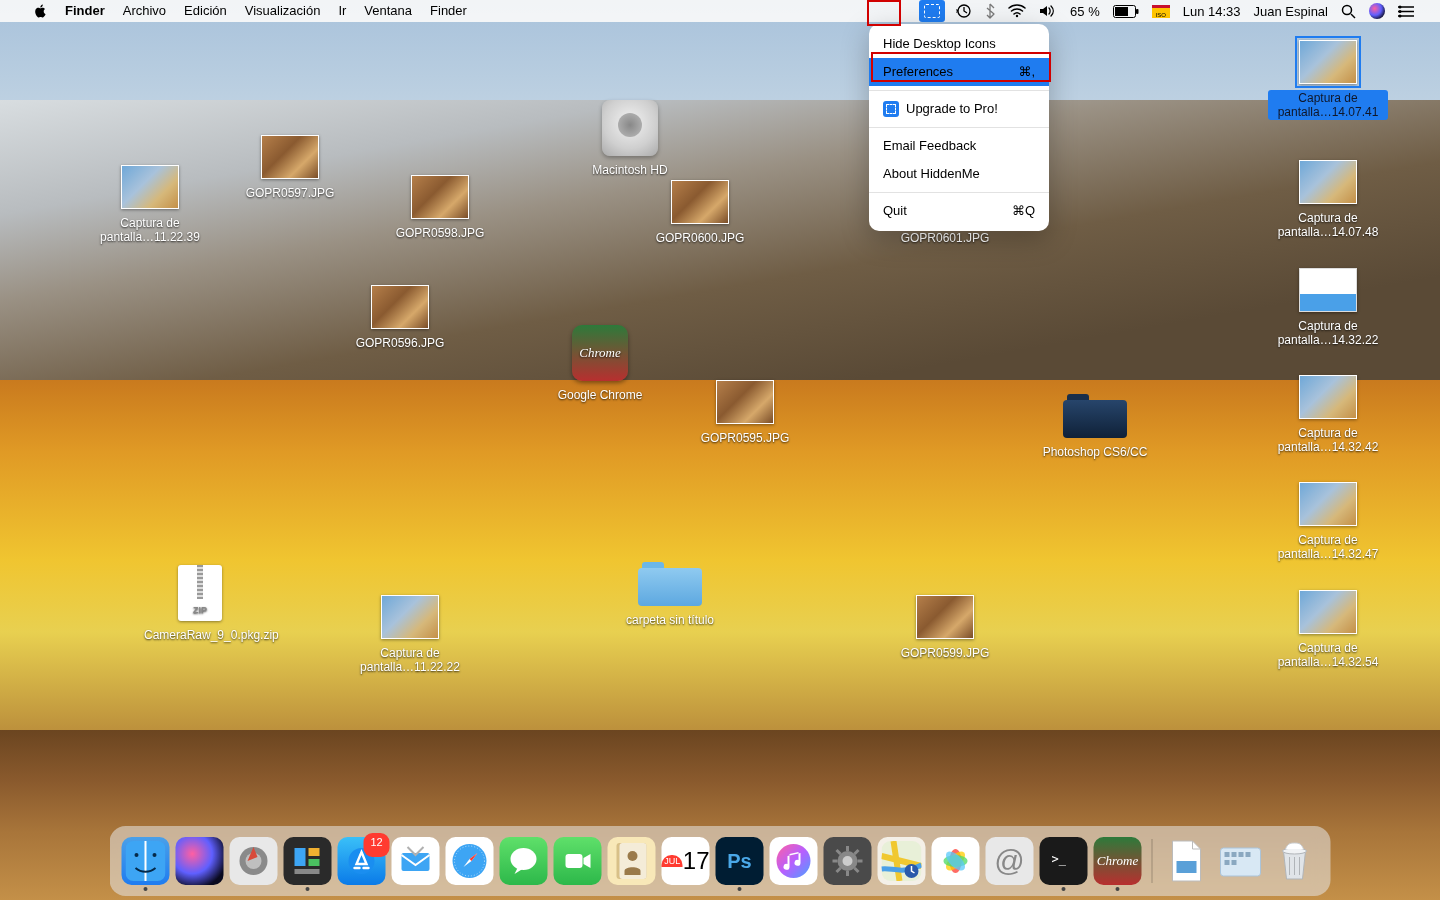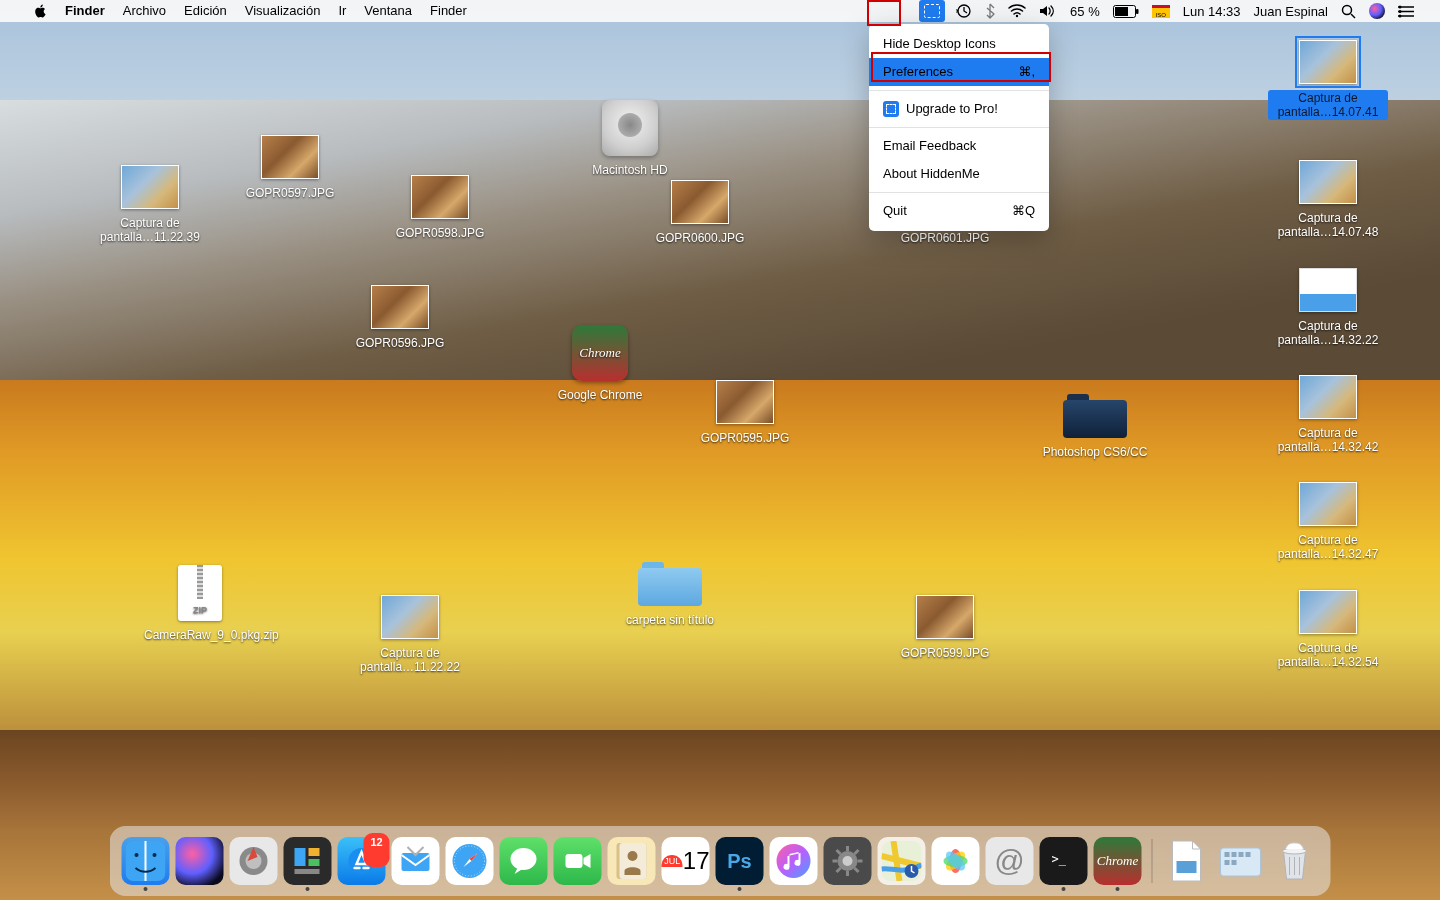--- a/index.html
+++ b/index.html
@@ -11,21 +11,21 @@
 
 #menubar{position:absolute;top:0;left:0;right:0;height:22px;background:rgba(248,248,248,.92);display:flex;align-items:center;padding:0 24px;font-size:13px;z-index:50}
 #menubar .m{padding:0 9px;line-height:22px;cursor:default}
 #menubar .spacer{flex:1}
 #menubar .r{display:flex;align-items:center;gap:9px}
 #menubar .r .ri{display:flex;align-items:center;height:22px;padding:0 2px}
 .apple-logo svg{width:14px;height:14px;display:block}
 .menuActive{background:#1f7cf0;color:#fff;border-radius:3px}
 .redbox{position:absolute;border:2px solid #d10000;pointer-events:none;z-index:70}
 
-#dropdown{position:absolute;top:24px;left:869px;width:180px;background:#fff;border-radius:5px;box-shadow:0 8px 28px rgba(0,0,0,.25);padding:6px 0;z-index:60;font-size:13px}
+#dropdown{position:absolute;top:24px;left:869px;width:180px;background:#fff;border-radius:10px;box-shadow:0 8px 28px rgba(0,0,0,.25);padding:6px 0;z-index:60;font-size:13px}
 #dropdown .mi{display:flex;align-items:center;justify-content:space-between;padding:4px 14px;line-height:20px;cursor:default}
 #dropdown .mi .lab{display:flex;align-items:center;gap:7px}
 #dropdown .hl{background:#1f7cf0;color:#000000}
 #dropdown hr{border:none;border-top:1px solid #e2e2e2;margin:4px 0}
 .proIcon{width:16px;height:16px;background:#1f7cf0;border-radius:3px;display:inline-block;position:relative}
 .proIcon::before{content:"";position:absolute;inset:3px;border:1px dashed #fff;border-radius:1px}
 
 .di{position:absolute;width:120px;text-align:center;color:#fff;font-size:12px;text-shadow:0 1px 2px rgba(0,0,0,.8)}
 .di .thumb{width:56px;height:42px;margin:0 auto 6px;background:#fff;border:1px solid #fff;box-shadow:0 1px 3px rgba(0,0,0,.4);background-size:cover;background-position:center;background-image:linear-gradient(135deg,#b57f4a,#8a5a30 40%,#d6a86a 70%,#7a4d28)}
 .di .thumb.shot{background-image:linear-gradient(135deg,#6fa8d8,#a8c2db 40%,#d6b87a 70%,#c49048)}
@@ -42,21 +42,21 @@
 .folder.dark::after{background:linear-gradient(#27456b,#0f2138)}
 .chromeTile{width:56px;height:56px;margin:0 auto 6px;border-radius:10px;background:linear-gradient(#2d7a3a,#b82f2f);display:flex;align-items:center;justify-content:center;color:#fff;font-style:italic;font-family:Georgia,serif;font-size:13px;box-shadow:0 2px 4px rgba(0,0,0,.4)}
 .zip{width:44px;height:56px;margin:0 auto 6px;background:#fff;border-radius:3px;position:relative;box-shadow:0 1px 3px rgba(0,0,0,.4)}
 .zip::before{content:"";position:absolute;left:50%;top:0;width:6px;height:34px;margin-left:-3px;background:repeating-linear-gradient(#999 0 2px,#ddd 2px 4px)}
 .zip::after{content:"ZIP";position:absolute;bottom:6px;left:0;right:0;text-align:center;font-size:9px;color:#888;font-weight:bold}
 
 #dock{position:absolute;bottom:4px;left:50%;transform:translateX(-50%);height:62px;padding:4px 12px;background:rgba(230,230,230,.55);border-radius:16px;display:flex;align-items:center;gap:6px;backdrop-filter:blur(8px);z-index:40}
 #dock .app{width:48px;height:48px;border-radius:10px;position:relative;display:flex;align-items:center;justify-content:center;font-size:22px;color:#fff}
 #dock .dot::after{content:"";position:absolute;bottom:-6px;left:50%;width:4px;height:4px;margin-left:-2px;background:#444;border-radius:50%}
 #dock .sep{width:1px;height:44px;background:rgba(0,0,0,.25);margin:0 4px}
-.badge{position:absolute;top:-4px;right:-4px;min-width:18px;height:34px;padding:0 4px;background:#ff3b30;border-radius:9px;font-size:11px;line-height:18px;text-align:center;color:#fff;font-weight:700}
+.badge{position:absolute;top:-4px;right:-4px;min-width:18px;height:24px;padding:0 4px;background:#ff3b30;border-radius:9px;font-size:11px;line-height:18px;text-align:center;color:#fff;font-weight:400}
 
 .flag-es{width:18px;height:12px;background:linear-gradient(#c8102e 0 25%,#ffc400 25% 75%,#c8102e 75%);position:relative;display:inline-block}
 .flag-es::after{content:"ISO";position:absolute;left:0;right:0;bottom:-1px;font-size:6px;text-align:center;color:#000;background:#ffc400}
 .siri{background:radial-gradient(circle at 35% 35%,#ff5fa2,#5f5fff 45%,#0a0a1f 80%)}
 svg{display:block}
 </style>
 </head>
 <body>
 
 <div id="desktop">

